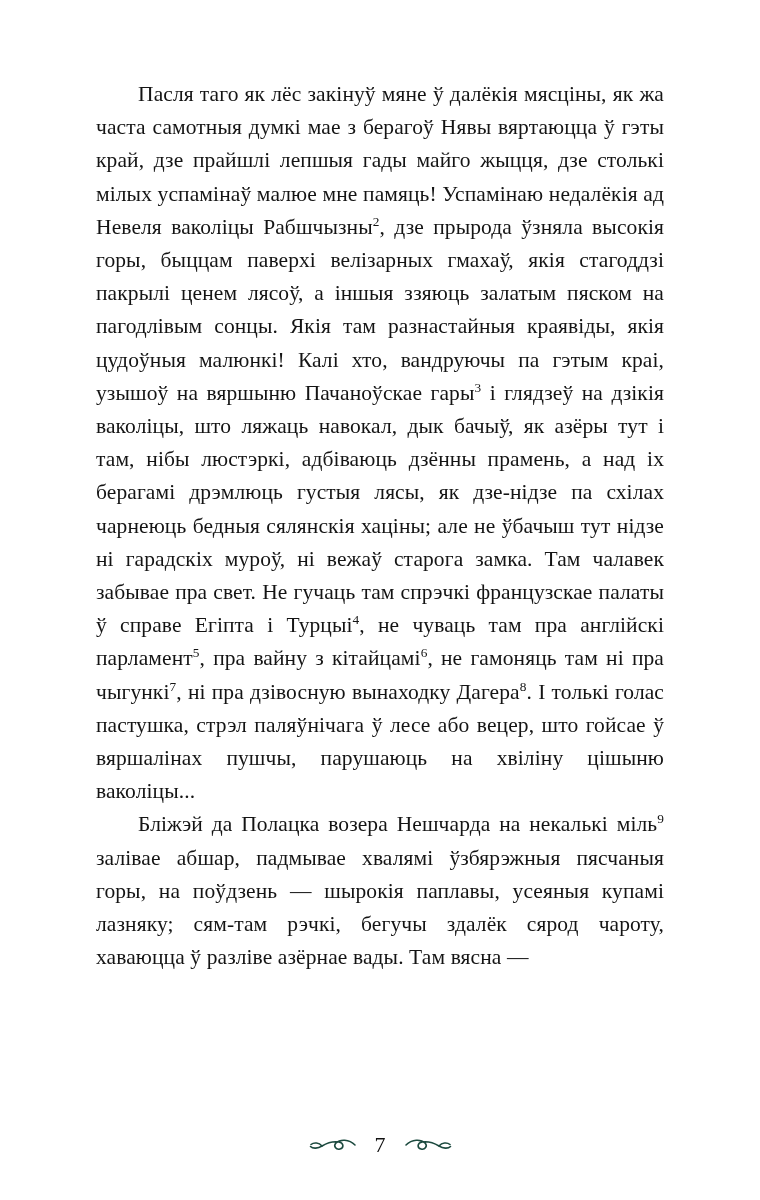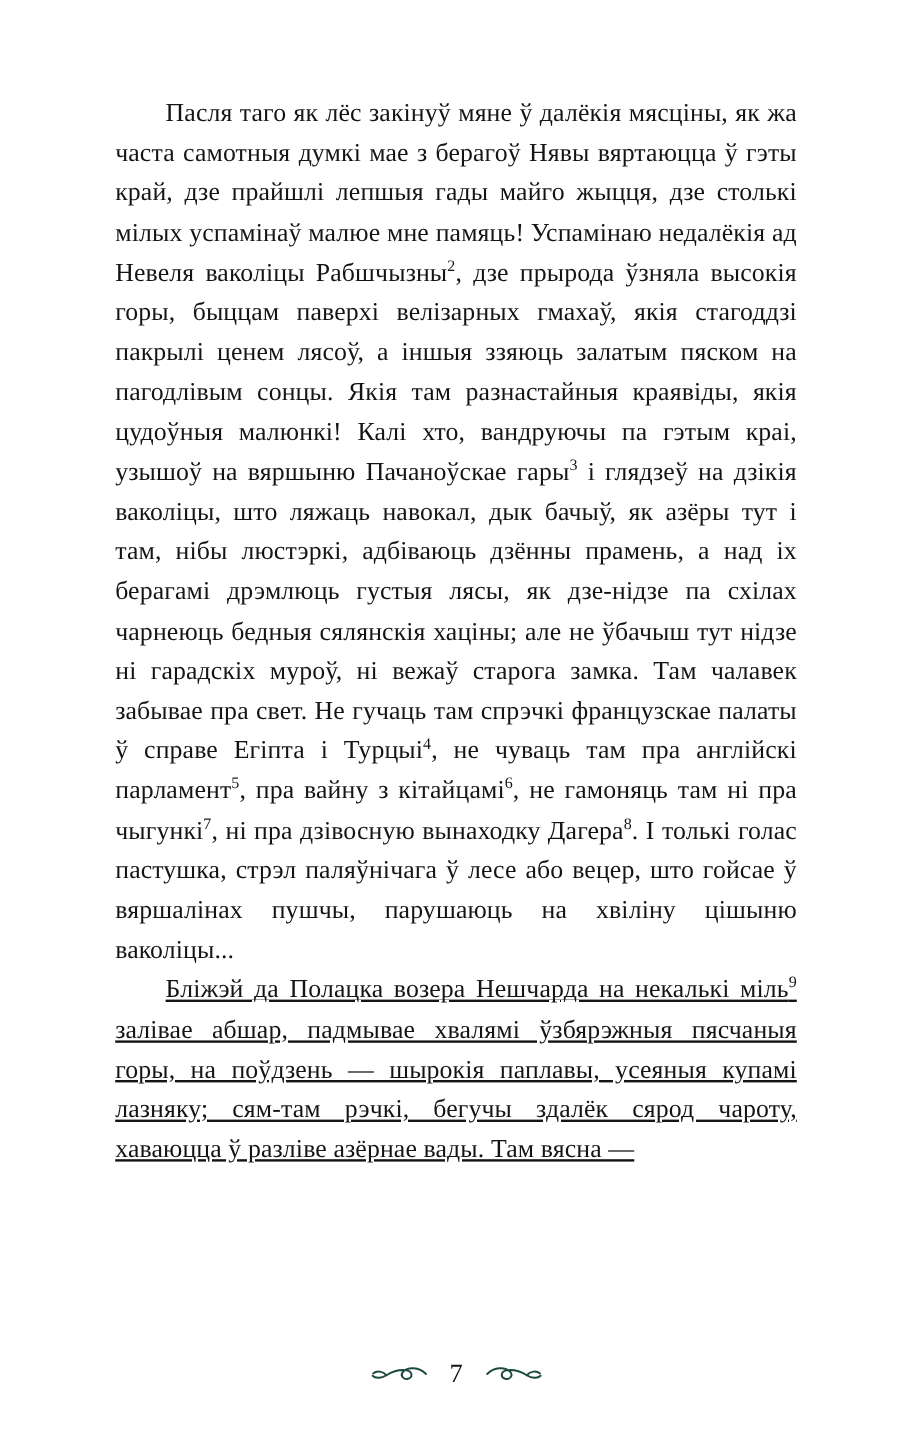--- a/index.html
+++ b/index.html
@@ -29,21 +29,20 @@
     color: #141414;
     letter-spacing: 0.1px;
   }
   .para {
     margin: 0;
     text-indent: 42px;
     text-align: justify;
   }
   .para + .para {
     margin-top: 0;
-    text-decoration: underline;
   }
   sup {
     font-size: 0.62em;
     vertical-align: super;
     line-height: 0;
   }
   .footer {
     position: absolute;
     left: 0;
     right: 0;

